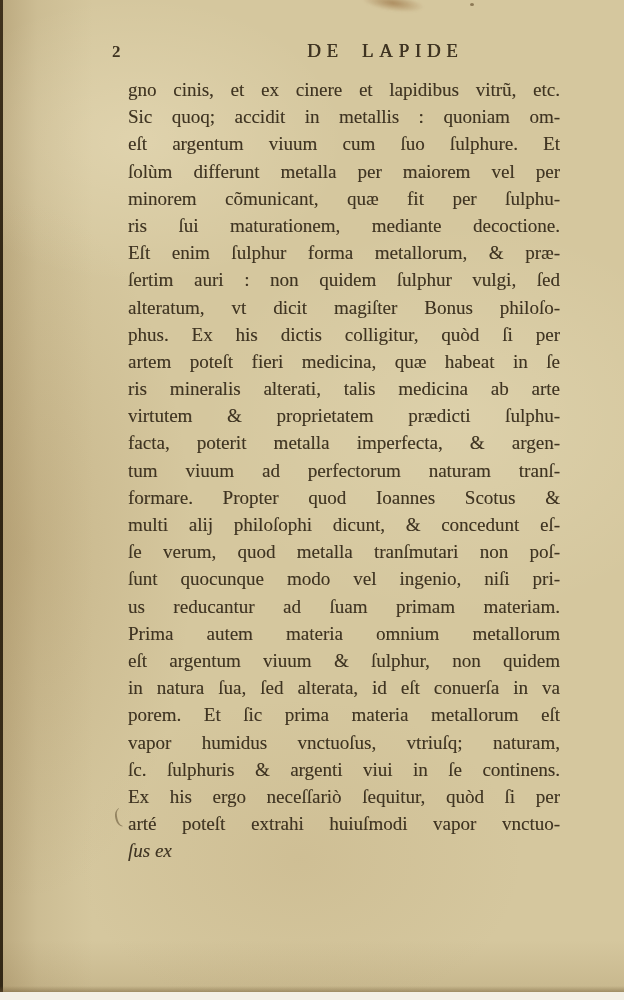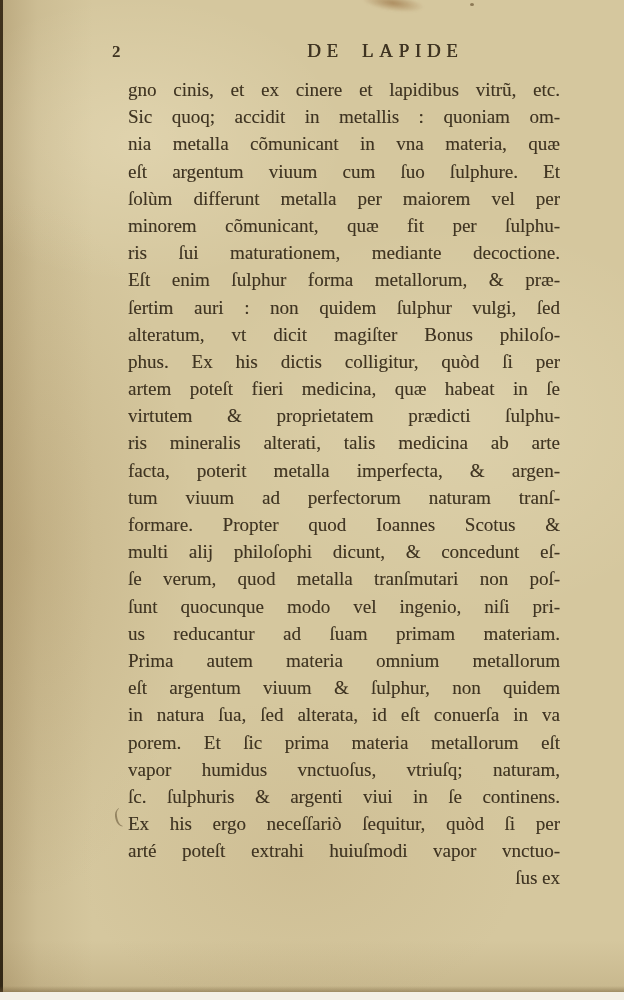--- a/index.html
+++ b/index.html
@@ -59,22 +59,23 @@
     position:absolute;left:128px;top:76px;width:432px;
     font-size:19px;line-height:27.2px;
     text-shadow:.3px .3px .3px rgba(60,48,30,.35);
   }
   .line{
     text-align:justify;
     text-align-last:justify;
     height:27.2px;overflow:hidden;
   }
   .catchword{
-    text-align:right;
+    text-align:left;
     height:27.2px;
+    font-style:italic;
   }
   .margin-mark{
     position:absolute;left:114px;top:804px;
     font-size:21px;
     color:rgba(95,78,50,.55);
     transform:rotate(-12deg);
   }
 </style>
 </head>
 <body>
@@ -86,32 +87,31 @@
   <div class="speck"></div>
 
   <div class="page-number">2</div>
 
   <div class="header-title">DE LAPIDE</div>
 
   <div class="text-block">
     <div class="lines">
         <div class="line">gno cinis, et ex cinere et lapidibus vitrũ, etc.</div>
         <div class="line">Sic quoq; accidit in metallis : quoniam om-</div>
-        <div class="line">nia metalla cõmunicant in vna materia, quæ</div>
         <div class="line">eſt argentum viuum cum ſuo ſulphure. Et</div>
         <div class="line">ſolùm differunt metalla per maiorem vel per</div>
         <div class="line">minorem cõmunicant, quæ fit per ſulphu-</div>
         <div class="line">ris ſui maturationem, mediante decoctione.</div>
         <div class="line">Eſt enim ſulphur forma metallorum, &amp; præ-</div>
         <div class="line">ſertim auri : non quidem ſulphur vulgi, ſed</div>
         <div class="line">alteratum, vt dicit magiſter Bonus philoſo-</div>
         <div class="line">phus. Ex his dictis colligitur, quòd ſi per</div>
         <div class="line">artem poteſt fieri medicina, quæ habeat in ſe</div>
+        <div class="line">ris mineralis alterati, talis medicina ab arte</div>
         <div class="line">virtutem &amp; proprietatem prædicti ſulphu-</div>
-        <div class="line">ris mineralis alterati, talis medicina ab arte</div>
         <div class="line">facta, poterit metalla imperfecta, &amp; argen-</div>
         <div class="line">tum viuum ad perfectorum naturam tranſ-</div>
         <div class="line">formare. Propter quod Ioannes Scotus &amp;</div>
         <div class="line">multi alij philoſophi dicunt, &amp; concedunt eſ-</div>
         <div class="line">ſe verum, quod metalla tranſmutari non poſ-</div>
         <div class="line">ſunt quocunque modo vel ingenio, niſi pri-</div>
         <div class="line">us reducantur ad ſuam primam materiam.</div>
         <div class="line">Prima autem materia omnium metallorum</div>
         <div class="line">eſt argentum viuum &amp; ſulphur, non quidem</div>
         <div class="line">in natura ſua, ſed alterata, id eſt conuerſa in va</div>

